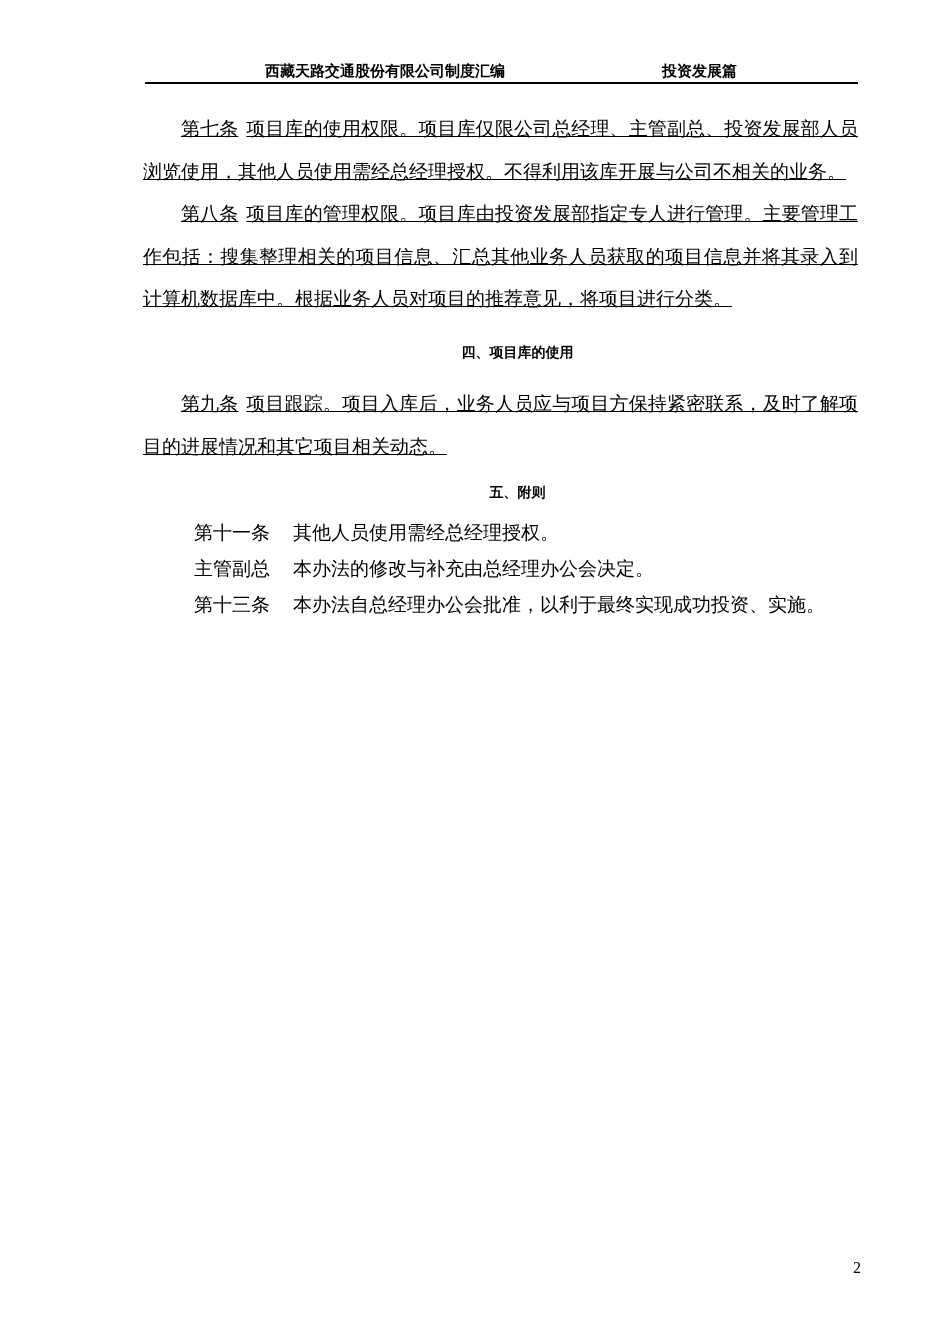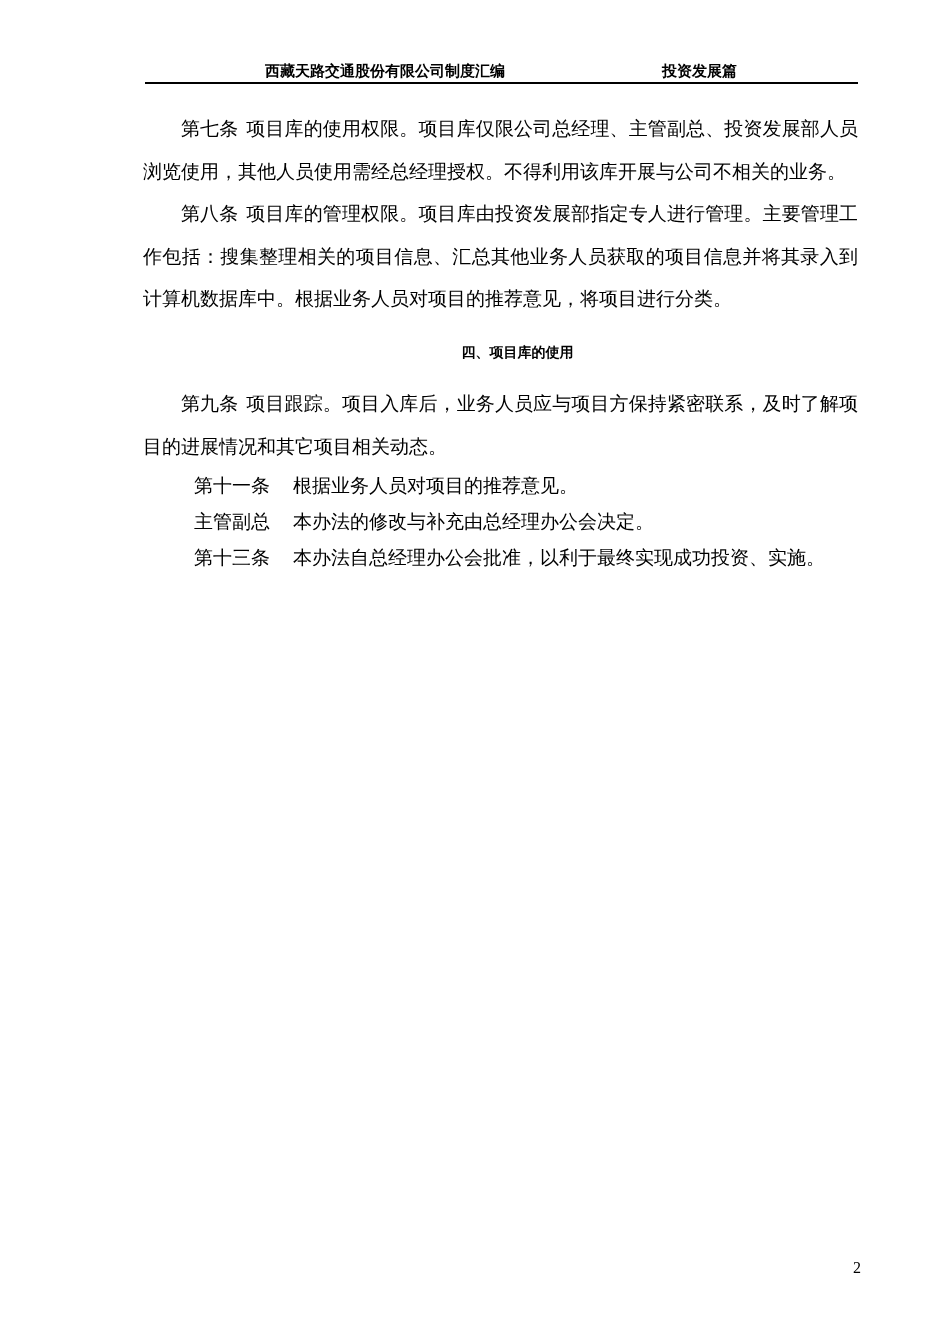--- a/index.html
+++ b/index.html
@@ -41,20 +41,21 @@
     left: 143px;
     width: 715px;
     font-size: 19px;
     line-height: 42.5px;
     text-align: justify;
     text-justify: inter-character;
   }
   .para {
     margin: 0;
     text-indent: 38px;
+    text-decoration: underline;
   }
   .para .clause-label { margin-right: 8px; }
 
   .section-heading {
     margin: 11px 0 9px 0;
     font-size: 14px;
     font-weight: bold;
     text-align: center;
     text-indent: 34px; 
     line-height: 42.5px;
@@ -92,22 +93,23 @@
 
     <p class="para"><span class="clause-label">第七条</span><span>项目库的使用权限。项目库仅限公司总经理、主管副总、投资发展部人员浏览使用，其他人员使用需经总经理授权。不得利用该库开展与公司不相关的业务。</span></p>
 
     <p class="para"><span class="clause-label">第八条</span><span>项目库的管理权限。项目库由投资发展部指定专人进行管理。主要管理工作包括：搜集整理相关的项目信息、汇总其他业务人员获取的项目信息并将其录入到计算机数据库中。根据业务人员对项目的推荐意见，将项目进行分类。</span></p>
 
     <h2 class="section-heading">四、项目库的使用</h2>
 
     <p class="para"><span class="clause-label">第九条</span><span>项目跟踪。项目入库后，业务人员应与项目方保持紧密联系，及时了解项目的进展情况和其它项目相关动态。</span></p>
 
 
+    <h2 class="section-heading tight">五、附则</h2>
 
-    <p class="clause"><span class="clause-label">第十一条</span><span>根据业务人员对项目的推荐意见。</span></p>
+    <p class="clause"><span class="clause-label">第十一条</span><span>其他人员使用需经总经理授权。</span></p>
 
     <p class="clause"><span class="clause-label">主管副总</span><span>本办法的修改与补充由总经理办公会决定。</span></p>
 
     <p class="clause"><span class="clause-label">第十三条</span><span>本办法自总经理办公会批准，以利于最终实现成功投资、实施。</span></p>
 
   </div>
 
   <div class="page-number">2</div>
 
 </div>

